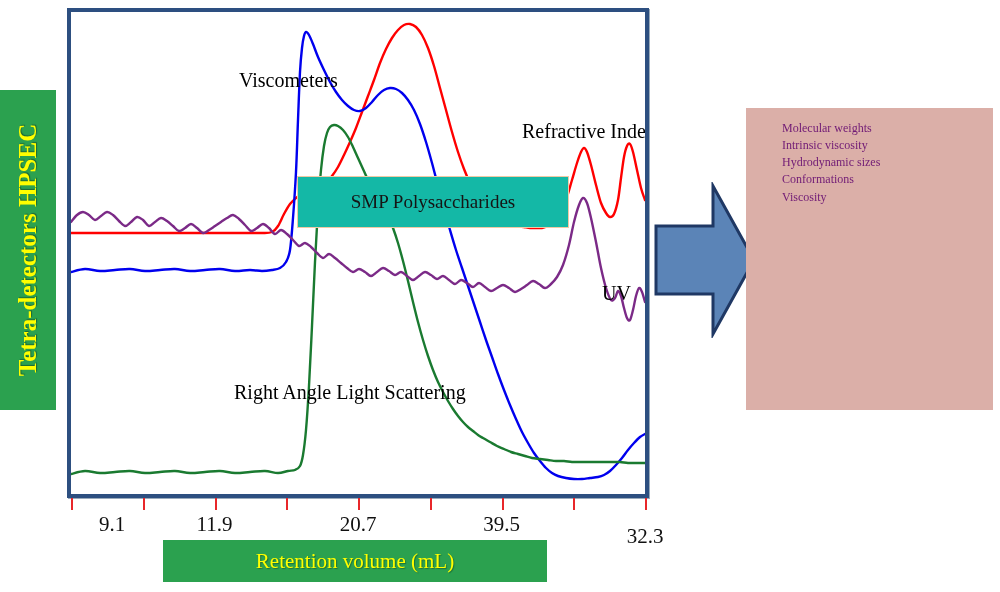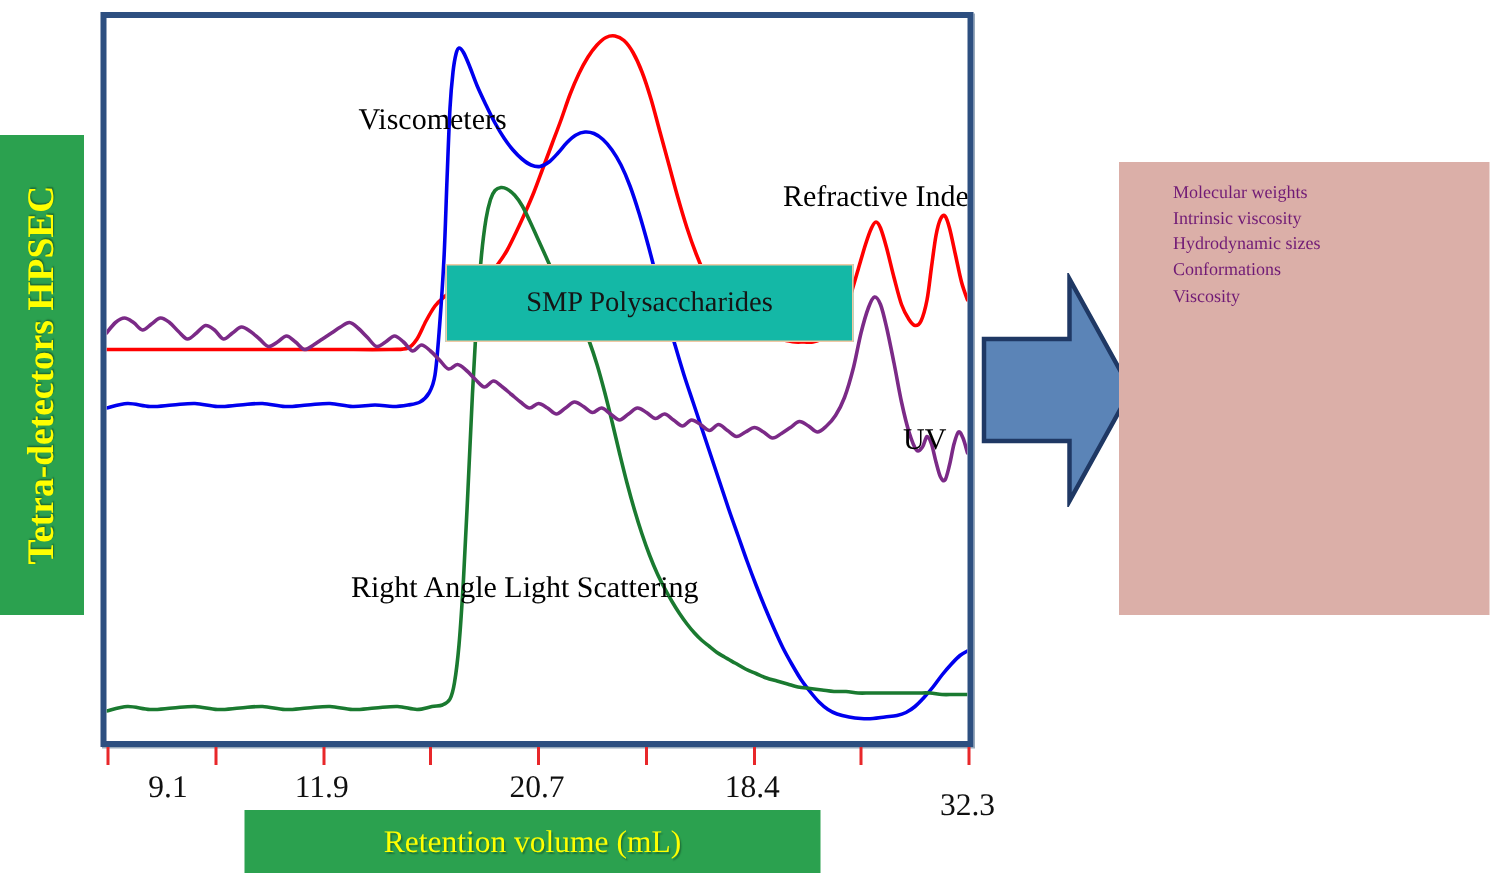--- a/index.html
+++ b/index.html
@@ -104,21 +104,21 @@
     <div class="xtick" style="left: 578px; background: rgb(232, 39, 42);"></div>
     <div class="xtick" style="left: 75.75px; background: rgb(232, 39, 42);"></div>
     <div class="xtick" style="left: 219.25px; background: rgb(232, 39, 42);"></div>
     <div class="xtick" style="left: 362.75px; background: rgb(232, 39, 42);"></div>
     <div class="xtick" style="left: 506.25px; background: rgb(232, 39, 42);"></div>
   </div>
 <div id="x-ticklabels">
     <div class="xticklabel" style="left: 71px; margin-left: 41px;">9.1</div>
     <div class="xticklabel" style="left: 214.5px;">11.9</div>
     <div class="xticklabel" style="left: 358px;">20.7</div>
-    <div class="xticklabel" style="left: 501.5px;">18.4</div>
+    <div class="xticklabel" style="left: 501.5px;">39.5</div>
     <div class="xticklabel" style="left: 645px; margin-top: 12px;">32.3</div>
   </div>
 
 <div id="xaxis-banner" style="background: rgb(43, 161, 79);">
   <span class="banner-label" style="color: rgb(255, 255, 0);">Retention volume (mL)</span>
 </div>
 
 <svg id="flow-arrow" viewBox="0 0 104 156">
   <polygon points="3,44 60,44 60,4 101,78 60,152 60,112 3,112" fill="#5B84B7" stroke="#1F3864" stroke-width="3" stroke-linejoin="miter"></polygon>
 </svg>

